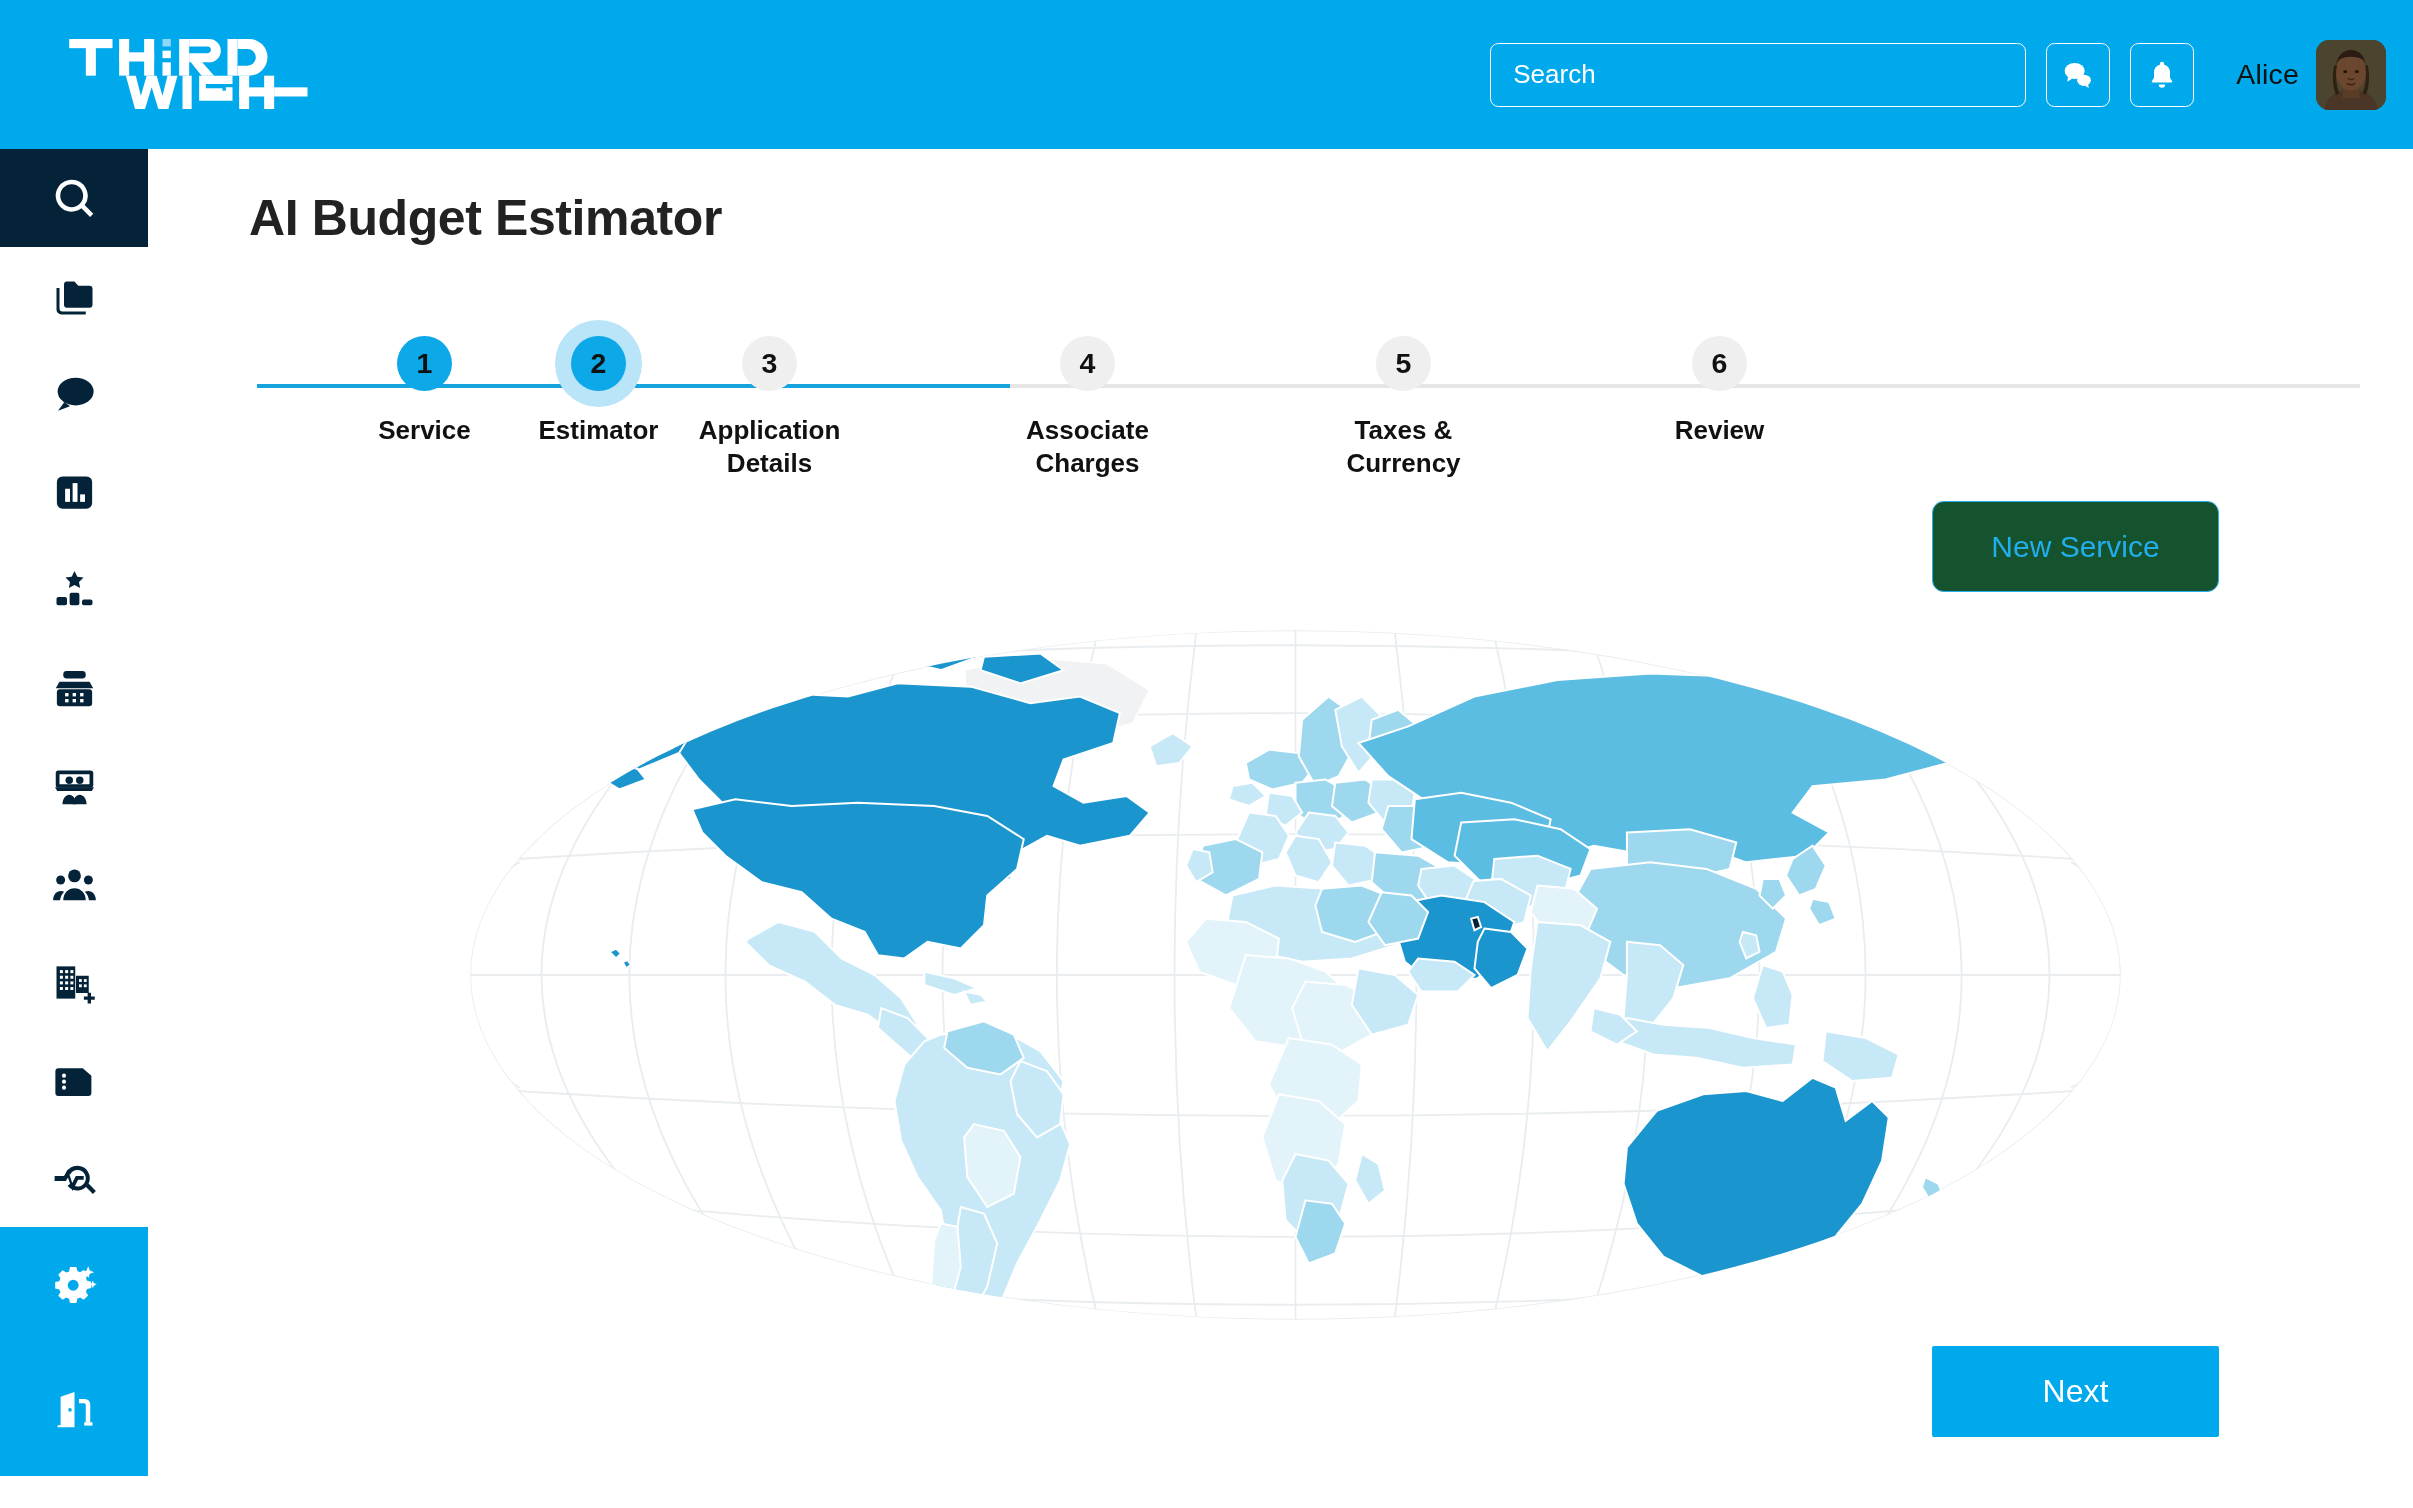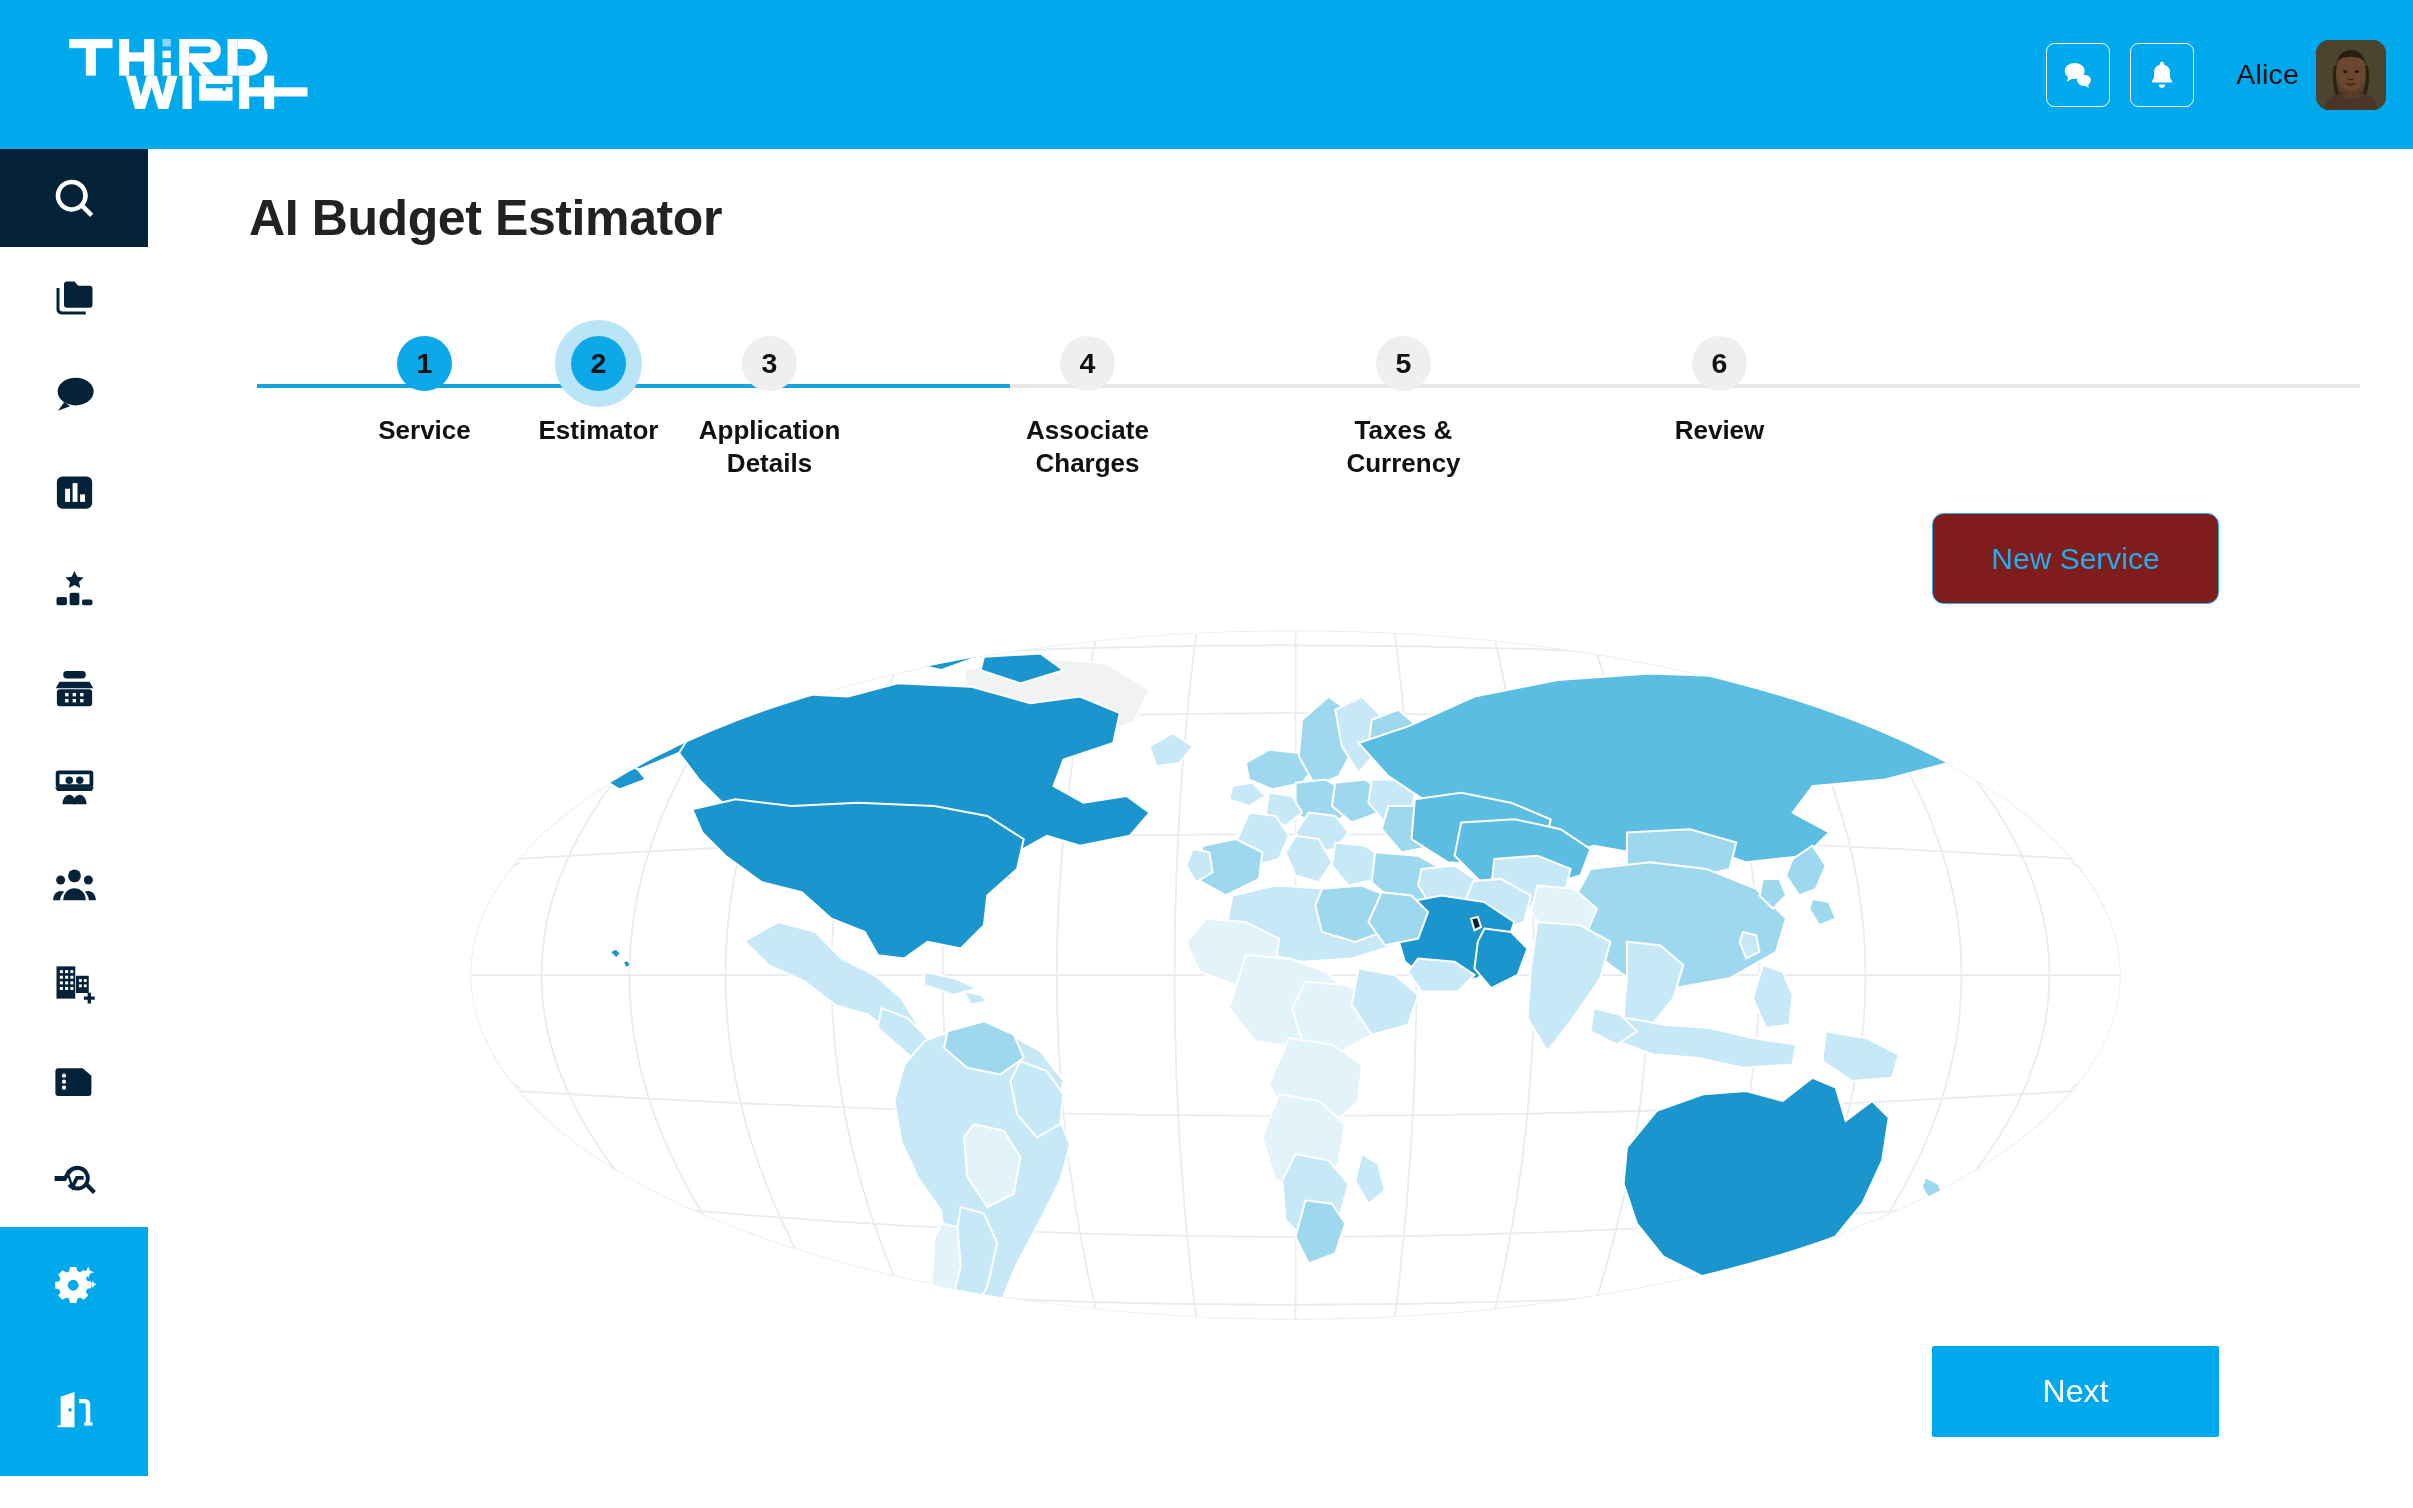--- a/index.html
+++ b/index.html
@@ -126,24 +126,24 @@
   
   .section-head {
     position: absolute; left: 0; top: 411px; width: 2265px;
     text-align: center;
     font-size: 42px; font-weight: 800; color: #000000;
   }
   .new-service-btn {
     position: absolute; right: 194px; top: 352px;
     width: 287px; height: 91px;
     border: 1.7px solid #29B0EC; border-radius: 11.7px;
-    background: #7f1d1d; color: #22AEEC;
+    background: #14532d; color: #22AEEC;
     font-size: 30px; font-family: "Liberation Sans", sans-serif;
     cursor: pointer;
-    display: flex; align-items: center; justify-content: center; margin-top: 12px;
+    display: flex; align-items: center; justify-content: center;
   }
 
   
   .map-wrap {
     position: absolute; left: 318px; top: 478px;
     width: 1659px; height: 696px;
   }
   .map-wrap svg { width: 100%; height: 100%; display: block; }
   .graticule { fill: none; stroke: #E9EDF0; stroke-width: 1.1; }
   .landmass { stroke: #ffffff; stroke-width: 1.2; }
@@ -196,20 +196,21 @@
         <rect x="206" y="50" width="12" height="40"></rect>
         <rect x="206" y="64" width="42" height="11"></rect>
         <rect x="236" y="50" width="12" height="40"></rect>
 
         <rect x="248" y="64" width="40" height="11"></rect>
       </g>
     </svg>
   </div>
 
   <div class="header-right">
+    <input class="search-box" type="text" placeholder="Search" style="">
 
     <div class="icon-btn">
       <svg viewBox="0 0 24 24">
         <ellipse cx="9.5" cy="9" rx="7.5" ry="6"></ellipse>
         <path d="M4.5 13.5l-.6 3.6 4-2.4z"></path>
         <ellipse cx="16.5" cy="16" rx="5.2" ry="4.2"></ellipse>
         <path d="M19.6 19.2l.5 2.6-2.9-1.7z"></path>
       </svg>
     </div>
 

